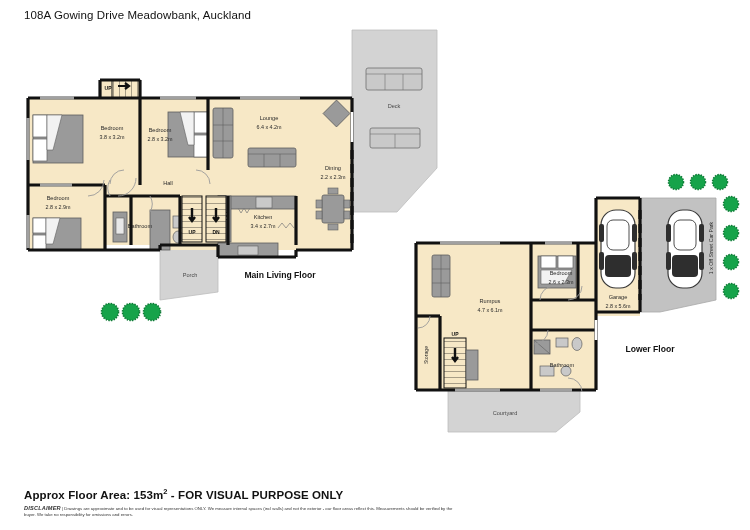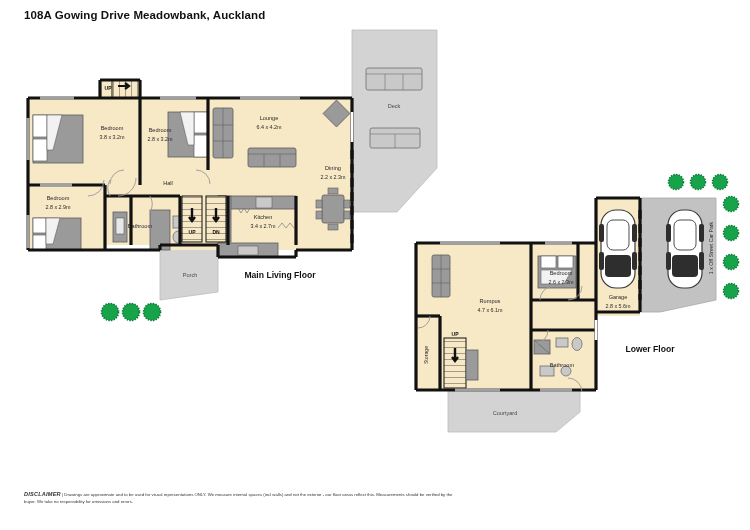--- a/index.html
+++ b/index.html
@@ -3,21 +3,21 @@
 <meta charset="utf-8">
 <style>
   html,body{margin:0;padding:0;background:#ffffff;}
   body{
     width:750px;height:530px;position:relative;overflow:hidden;
     font-family:"Liberation Sans","DejaVu Sans",sans-serif;
     color:#1a1a1a;
   }
   #plan-title{
     position:absolute;left:24px;top:9px;
-    font-size:11.5px;font-weight:bold;letter-spacing:.1px;color:#111;
+    font-size:11.5px;font-weight:normal;letter-spacing:.1px;color:#111;
   }
   #floorplan-canvas{position:absolute;left:0;top:0;width:750px;height:530px;}
   #footer{position:absolute;left:24px;top:487px;width:700px;}
   #area-line{font-size:11.5px;font-weight:bold;color:#111;letter-spacing:.1px;}
   #area-line .sup{font-size:7.5px;vertical-align:super;}
   #disclaimer{margin-top:3px;font-size:4.3px;line-height:1.55;color:#333;max-width:430px;}
   #disclaimer .dw{font-style:italic;font-weight:bold;font-size:5.6px;letter-spacing:.2px;}
   .rm-label{font-size:5.6px;fill:#2a2a2a;text-anchor:middle;
             font-family:"Liberation Sans","DejaVu Sans",sans-serif;}
   .rm-dim{font-size:5.4px;fill:#2a2a2a;text-anchor:middle;
@@ -366,17 +366,20 @@
       <circle cx="720" cy="182" r="7.5" fill="#16A34A" stroke="#0F7A36" stroke-width="1.5" stroke-dasharray="1.5 1.2"></circle>
       <circle cx="731" cy="204" r="7.5" fill="#16A34A" stroke="#0F7A36" stroke-width="1.5" stroke-dasharray="1.5 1.2"></circle>
       <circle cx="731" cy="233" r="7.5" fill="#16A34A" stroke="#0F7A36" stroke-width="1.5" stroke-dasharray="1.5 1.2"></circle>
       <circle cx="731" cy="262" r="7.5" fill="#16A34A" stroke="#0F7A36" stroke-width="1.5" stroke-dasharray="1.5 1.2"></circle>
       <circle cx="731" cy="291" r="7.5" fill="#16A34A" stroke="#0F7A36" stroke-width="1.5" stroke-dasharray="1.5 1.2"></circle>
     </g>
   </g>
 </svg>
 
 <div id="footer">
+  <div id="area-line">
+    <span>Approx Floor Area: 153m</span><span class="sup">2</span><span> - FOR VISUAL PURPOSE ONLY</span>
+  </div>
   <div id="disclaimer">
     <span class="dw">DISCLAIMER</span>
     <span>| Drawings are approximate and to be used for visual representations ONLY. We measure internal spaces (incl walls) and not the exterior - our floor areas reflect this. Measurements should be verified by the buyer. We take no responsibility for omissions and errors.</span>
   </div>
 </div>
 
 </body></html>

